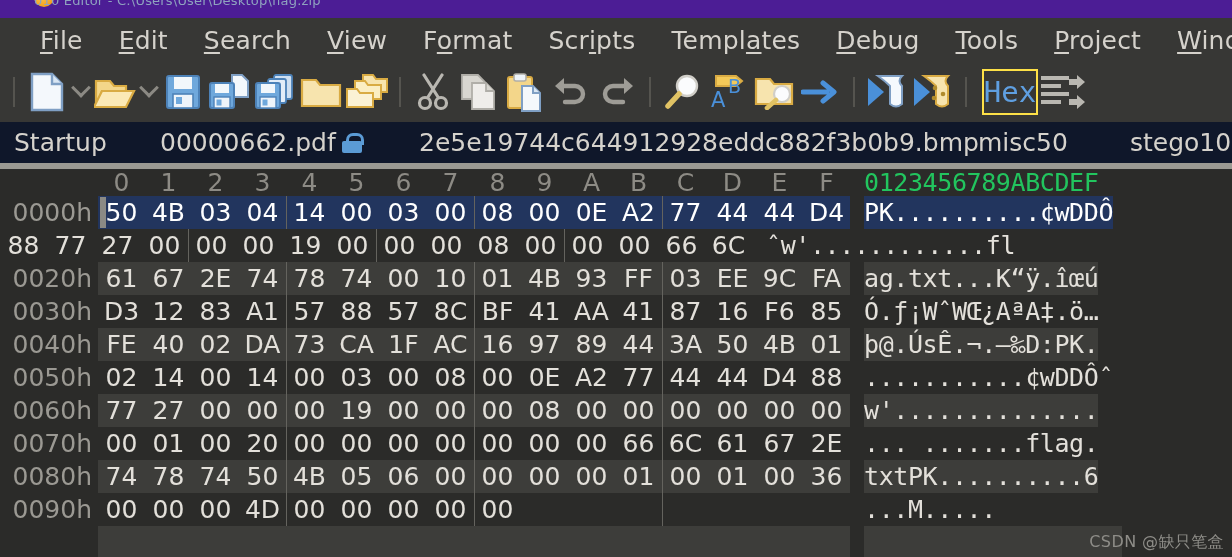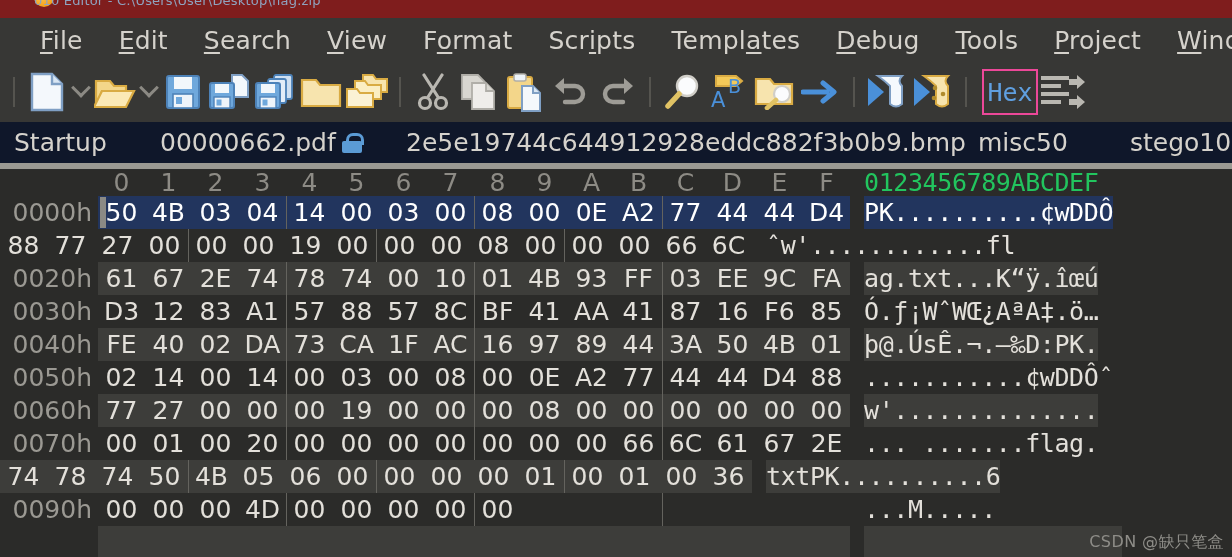--- a/index.html
+++ b/index.html
@@ -7,21 +7,21 @@
     width: 1232px; height: 557px;
     background: #373735;
     font-family: "DejaVu Sans", "Liberation Sans", sans-serif;
     overflow: hidden;
   }
   #app { position: relative; width: 1232px; height: 557px; background: #373735; }
 
   
   .titlebar {
     position: absolute; left: 0; top: 0; width: 1232px; height: 18px;
-    background: #7f1d1d; overflow: hidden;
+    background: #4c1d95; overflow: hidden;
   }
   .titlebar-inner {
     position: relative; top: -11px; height: 22px;
     display: flex; align-items: center; gap: 8px; padding-left: 34px;
   }
   .title-icon {
     position: absolute; left: 34px; top: -13px; width: 20px; height: 20px;
     border-radius: 50%;
     background: radial-gradient(circle at 38% 34%, #ffd05a 0%, #f6a623 62%, #e08a10 100%);
   }
@@ -49,23 +49,23 @@
   }
   .tb { display: flex; align-items: center; justify-content: center;
         width: 46px; height: 46px; flex: 0 0 auto; }
   .sep { width: 2px; height: 30px; background: #55544f; margin: 0 9px; flex: 0 0 auto; }
   .chev { width: 22px; height: 46px; display:flex; align-items:center; justify-content:center; }
   .chev::after {
     content:""; width: 11px; height: 11px; border-right: 3px solid #8c8a84;
     border-bottom: 3px solid #8c8a84; transform: rotate(45deg) translate(-3px,-3px);
   }
   .hexbtn {
-    width: 56px; height: 46px; border: 2px solid #ec4899; color: #5f9fe0;
+    width: 56px; height: 46px; border: 2px solid #fde047; color: #5f9fe0;
     display: flex; align-items: center; justify-content: center;
-    font-size: 25px; font-family: "DejaVu Sans Mono","Liberation Mono",monospace;
+    font-size: 29px; font-family: "DejaVu Sans Mono","Liberation Mono",monospace;
     margin-left: 6px;
   }
 
   
   .tabbar {
     position: absolute; left: 0; top: 122px; width: 1232px; height: 41px;
     background: #0f172a; display: flex; align-items: center;
   }
   .tab {
     display: flex; align-items: center; gap: 6px;
@@ -345,21 +345,21 @@
   </div>
 
   <div class="tabbar">
     <div class="tab" style="position:absolute;left:14px;">
       <span>Startup</span>
     </div>
     <div class="tab" style="position:absolute;left:160px;">
       <span>00000662.pdf</span>
       <span class="lock"></span>
     </div>
-    <div class="tab" style="position:absolute;left:406px;justify-content:flex-end;">
+    <div class="tab" style="position:absolute;left:419px;justify-content:flex-end;">
       <span>2e5e19744c644912928eddc882f3b0b9.bmp</span>
     </div>
     <div class="tab" style="position:absolute;left:978px;">
       <span>misc50</span>
     </div>
     <div class="tab" style="position:absolute;left:1130px;">
       <span>stego100</span>
     </div>
   </div>
 
@@ -588,20 +588,21 @@
             <div class="cell">61</div>
             <div class="cell">67</div>
             <div class="cell">2E</div>
             <div class="vgrid" style="left: 188px;"></div>
             <div class="vgrid" style="left: 376px;"></div>
             <div class="vgrid" style="left: 564px;"></div>
           </div>
           <div class="ascii">... .......flag.</div>
         </div>
         <div class="row alt">
+          <div class="off">0080h</div>
           <div class="hexcells" style="width: 752px;">
             <div class="cell">74</div>
             <div class="cell">78</div>
             <div class="cell">74</div>
             <div class="cell">50</div>
             <div class="cell">4B</div>
             <div class="cell">05</div>
             <div class="cell">06</div>
             <div class="cell">00</div>
             <div class="cell">00</div>

